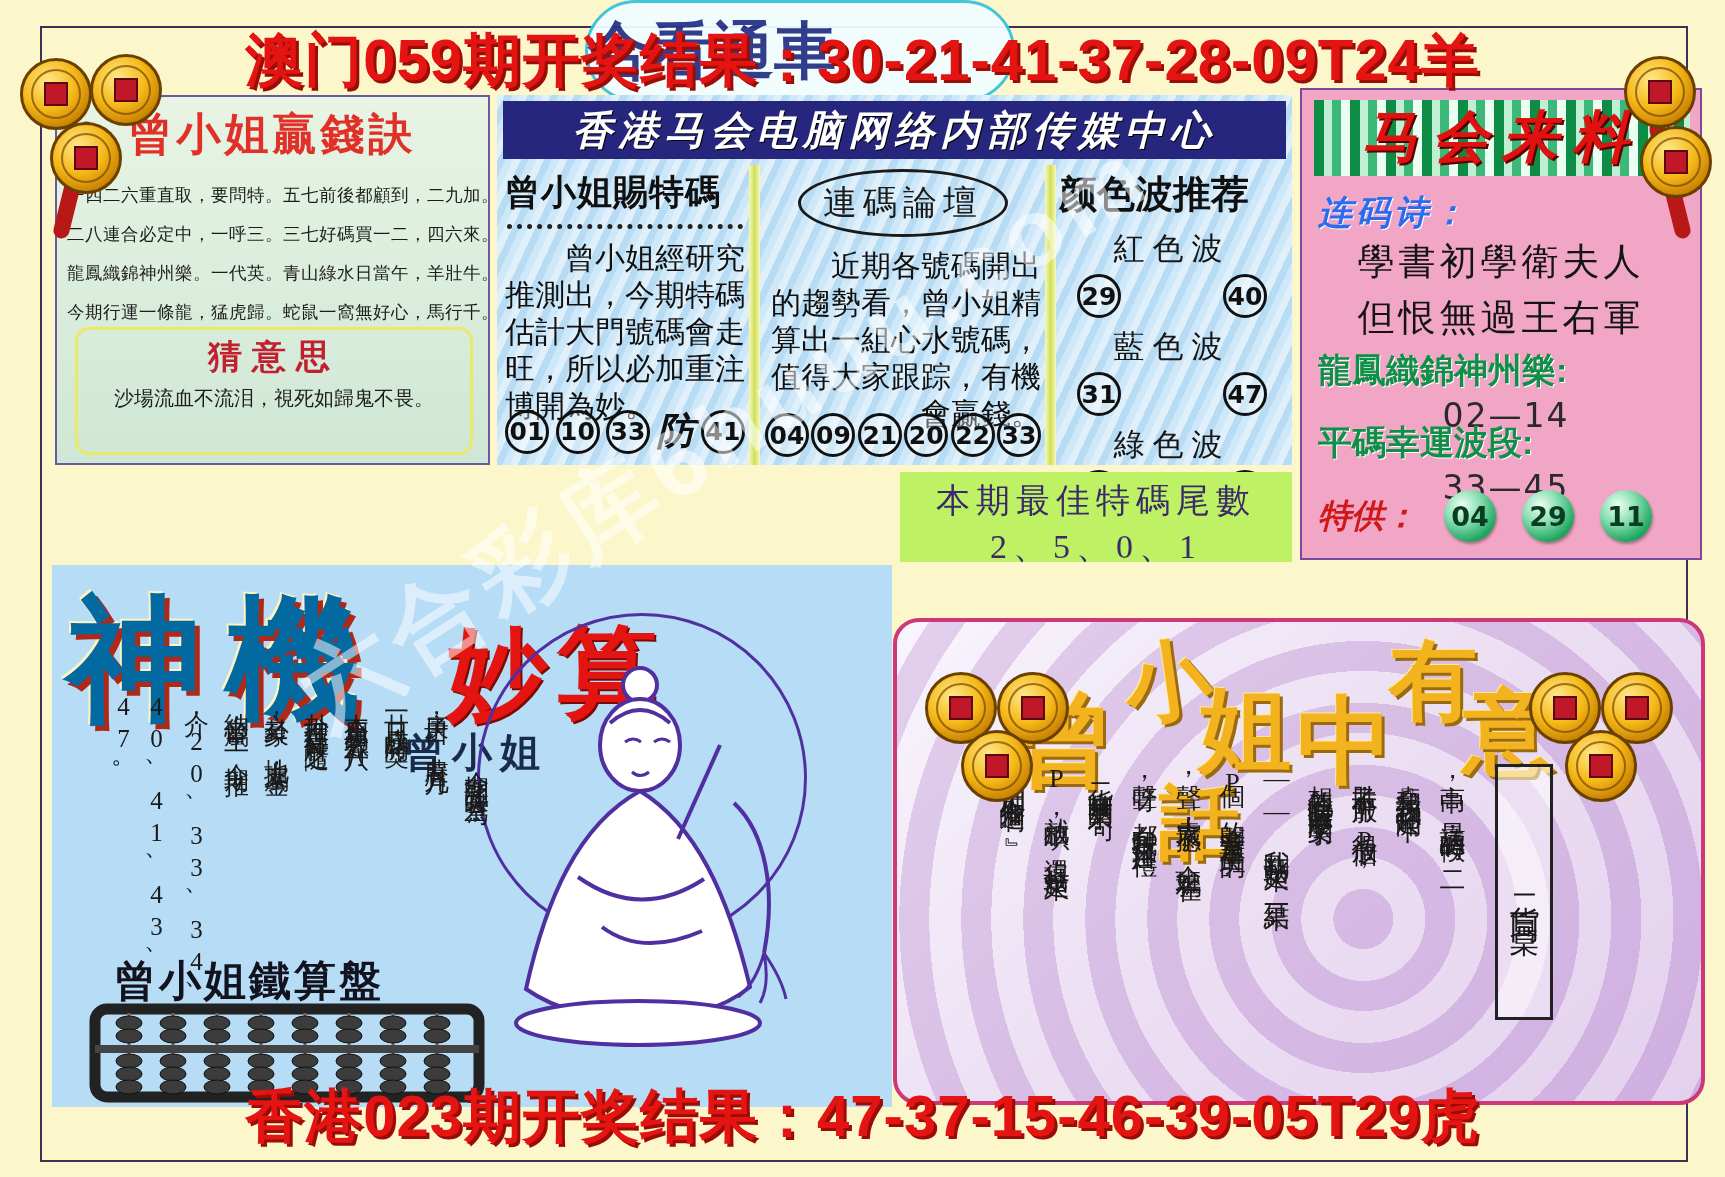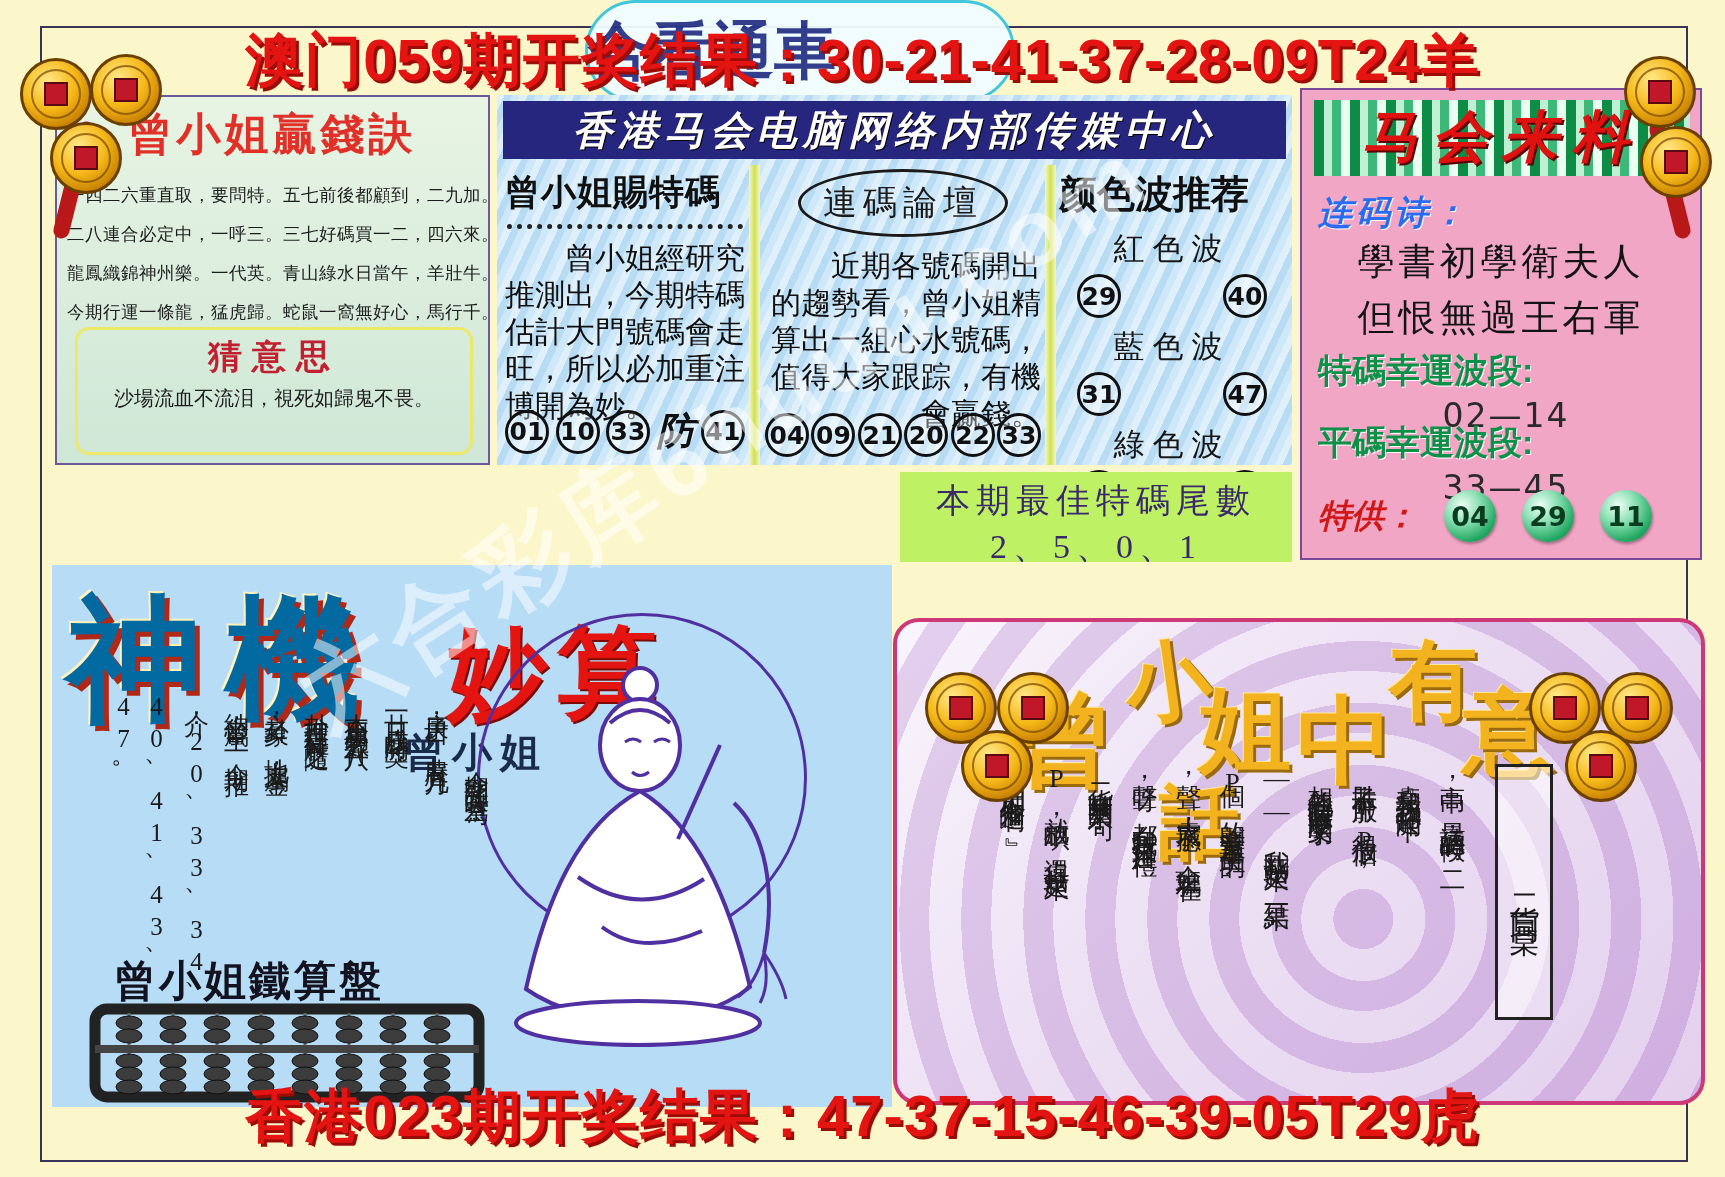--- a/index.html
+++ b/index.html
@@ -264,21 +264,21 @@
   <div class="right-panel">
     <div class="mahui-banner">
       <span>马会来料</span>
     </div>
     <div class="lianma-label">连码诗：</div>
     <div class="poem">
       <div>學書初學衛夫人</div>
       <div>但恨無過王右軍</div>
     </div>
     <div class="wave-section" style="top:258px;">
-      <div class="glabel">特碼幸運波段:</div>
+      <div class="glabel">龍鳳織錦神州樂:</div>
       <div class="grange">02—14</div>
     </div>
     <div class="wave-section" style="top:330px;">
       <div class="glabel">平碼幸運波段:</div>
       <div class="grange">33—45</div>
     </div>
     <div class="tegong-row">
       <span class="tegong-label">特供：</span>
       <span class="ball">04</span>
       <span class="ball">29</span>

